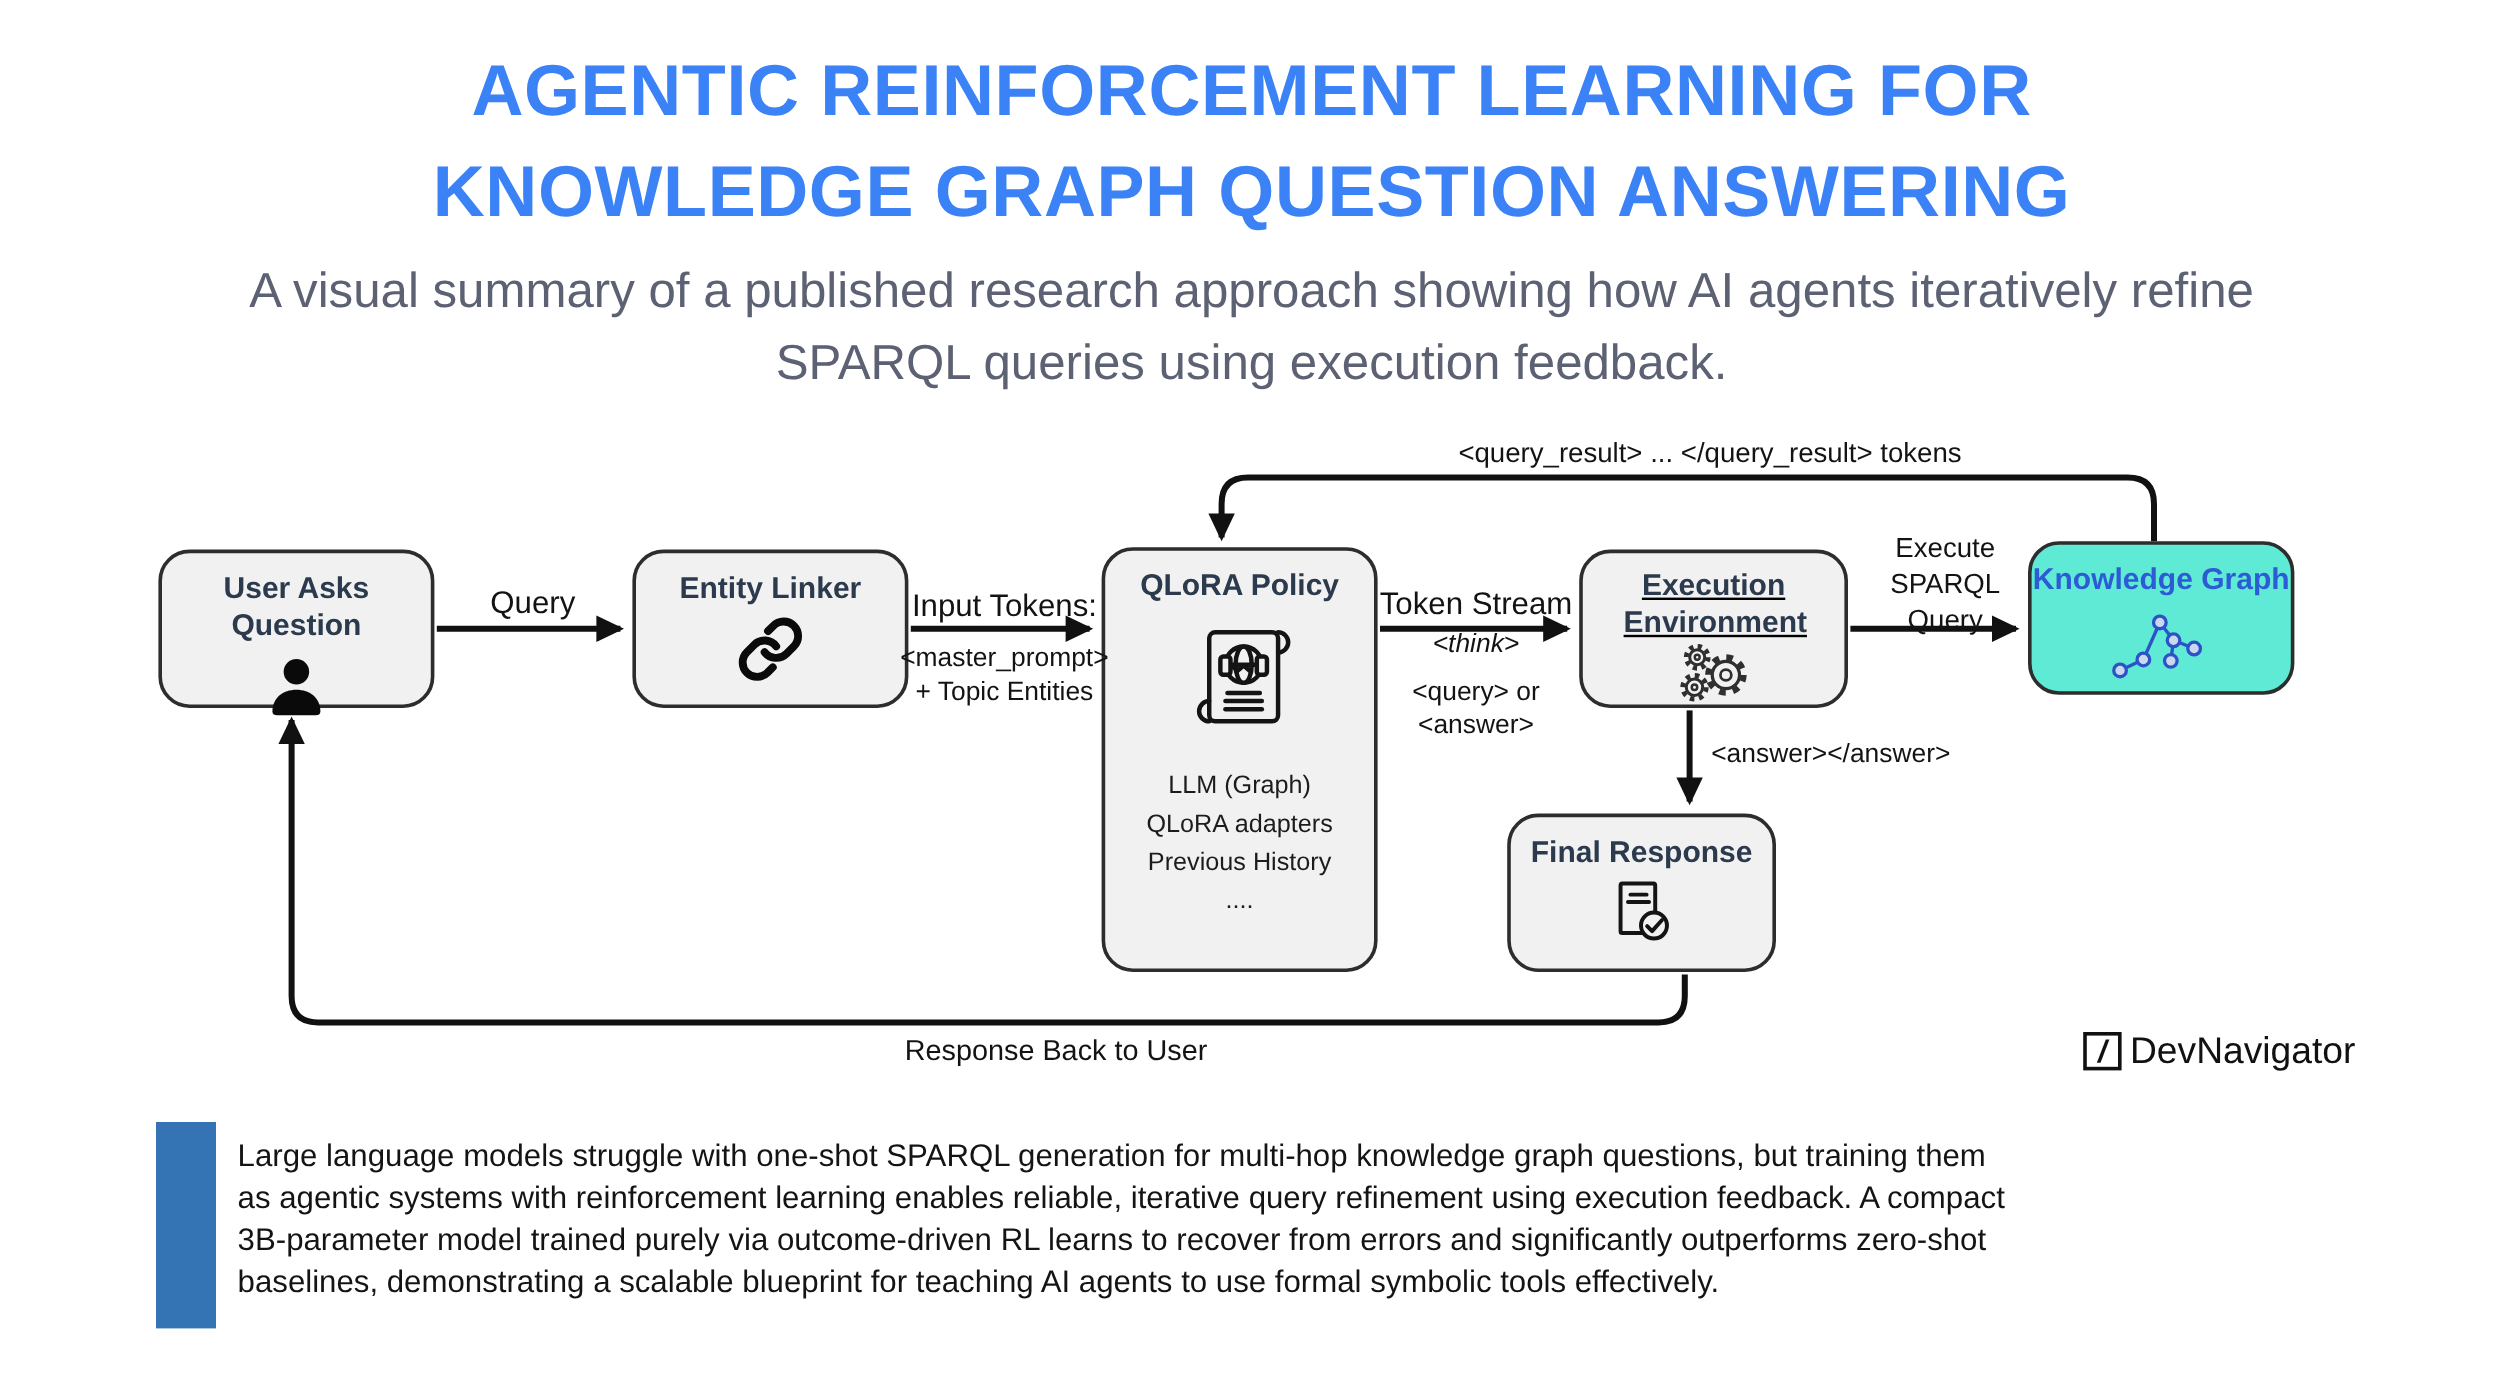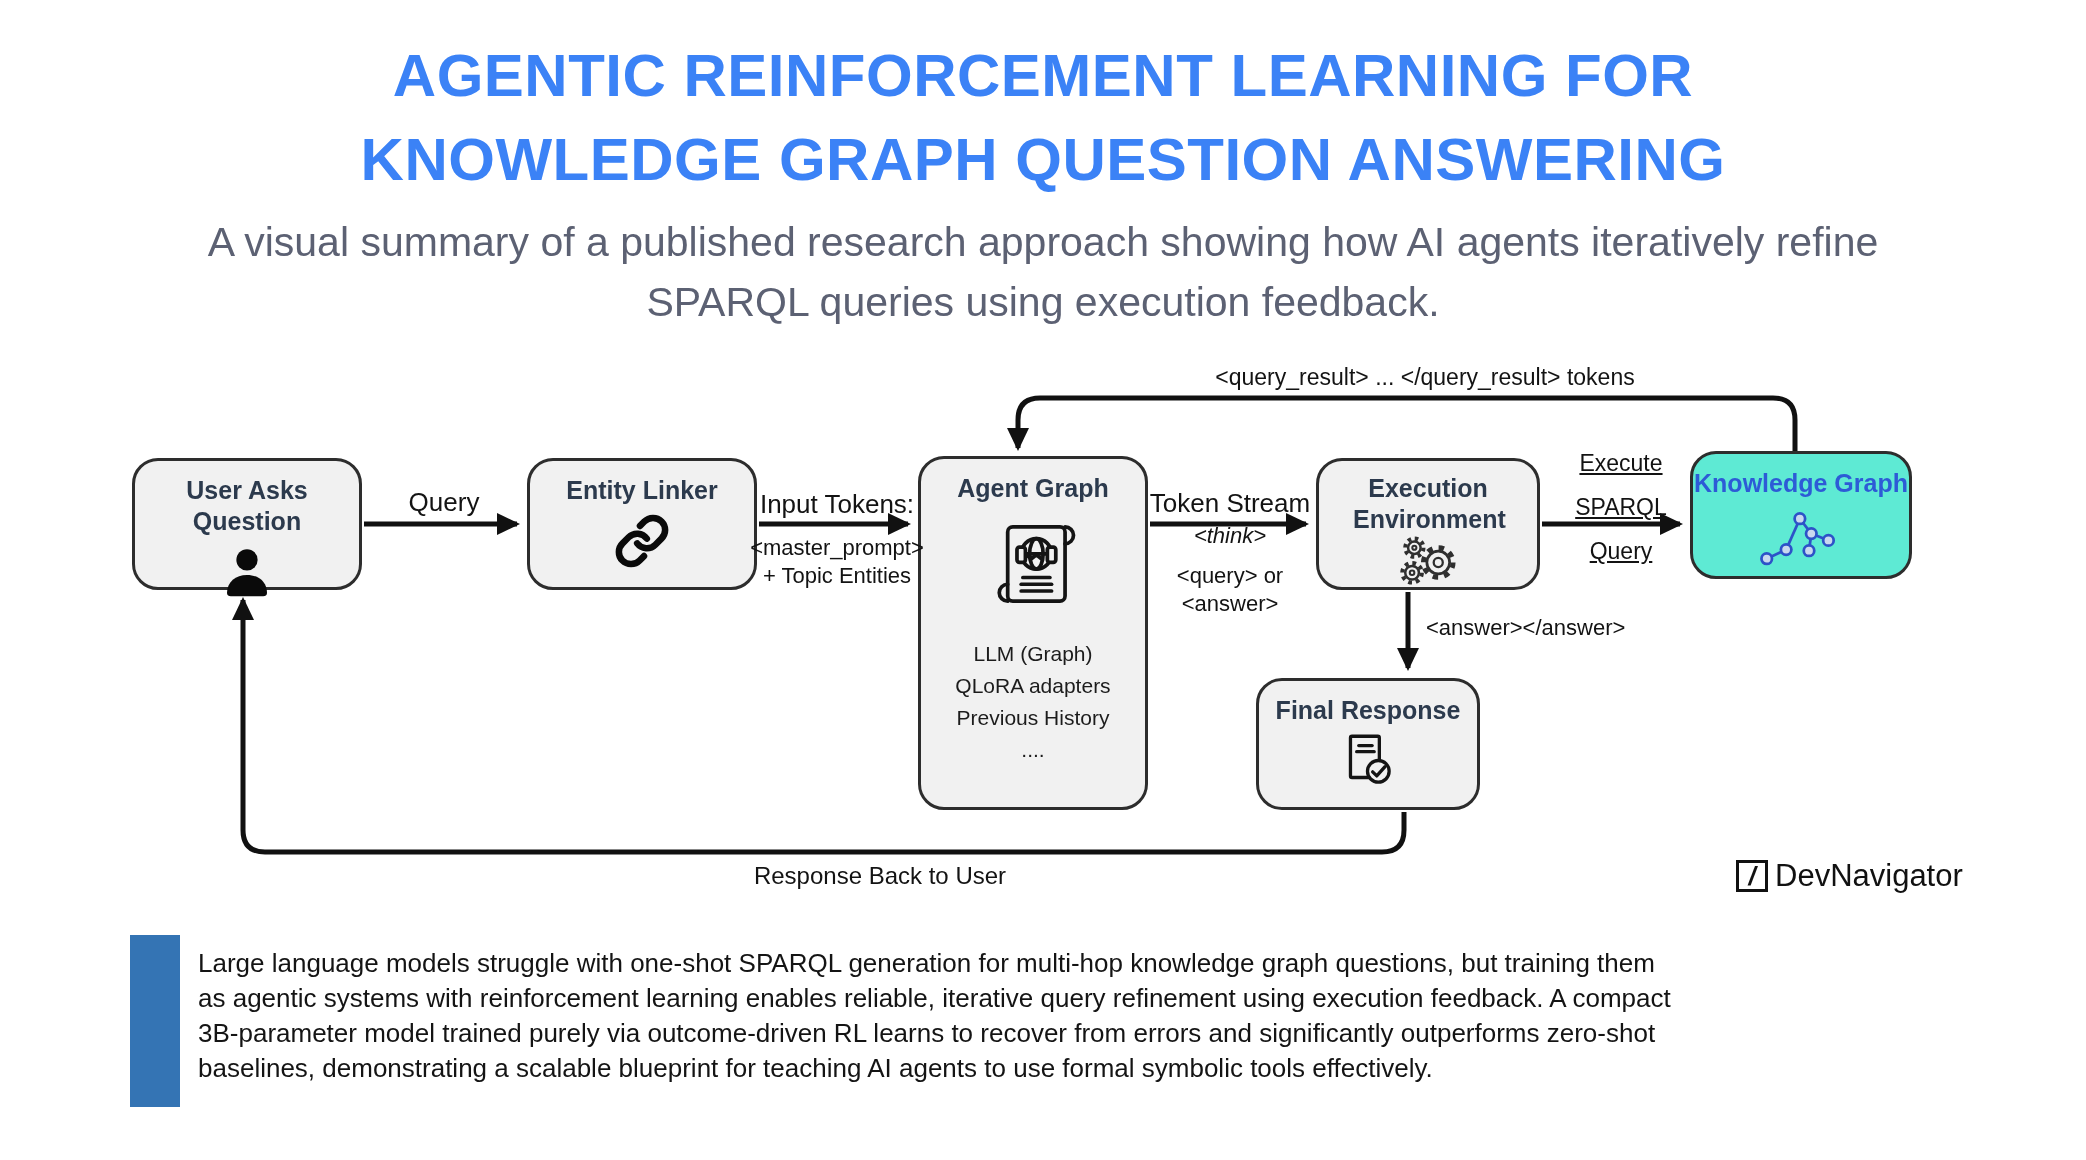--- a/index.html
+++ b/index.html
@@ -26,21 +26,21 @@
   }
   .node-title { font-weight:bold; font-size:25px; color:#2c3a4d; margin-top:14px; line-height:31px; }
   .node-icon { margin-top:6px; }
   .node.kg { background:#5eead4; }
   .node.kg .node-title { color:#2d5bd6; }
   .agent-lines { margin-top:16px; font-size:21px; line-height:32px; color:#1c1c1c; }
   
   .lbl { position:absolute; text-align:center; color:#131313; }
   .lbl-big { font-size:26px; }
   .lbl-tag { font-size:22px; line-height:28px; }
-  .lbl-exec { font-size:23px; line-height:44px;text-decoration:underline; }
+  .lbl-exec { font-size:23px; line-height:30px; }
   
   .brand { position:absolute; left:1736px; top:858px; display:flex; align-items:center; gap:7px; }
   .brand-box {
     width:32px; height:32px; border:3px solid #111; box-sizing:border-box;
     display:flex; align-items:center; justify-content:center;
     font-size:26px; font-style:italic; font-weight:bold; color:#111;
   }
   .brand-name { font-size:31px; color:#111; }
   
   .accent-bar { position:absolute; left:130px; top:935px; width:50px; height:172px; background:#3474b4; }
@@ -92,21 +92,21 @@
     <div class="node-title">User Asks Question</div>
     <div class="node-icon">
       <svg viewBox="0 0 48 48" width="60" height="60">
         <circle cx="24" cy="13.5" r="8.5" fill="#0a0a0a"></circle>
         <path d="M8 40 c0 -9 7 -14.5 16 -14.5 s16 5.5 16 14.5 c0 1.8 -1.4 2.5 -3 2.5 h-26 c-1.6 0 -3 -0.7 -3 -2.5 z" fill="#0a0a0a"></path>
       </svg>
     </div>
   </div>
 
   <div class="node" style="left:918px;top:456px;width:230px;height:354px;">
-    <div class="node-title">Agent Graph</div>
+    <div class="node-title">QLoRA Policy</div>
     <div class="node-icon">
       <svg viewBox="0 0 64 64" width="108" height="108" fill="none" stroke="#141414" stroke-width="2.2" stroke-linecap="round" stroke-linejoin="round">
         <rect x="17" y="10" width="34" height="44" rx="3"></rect>
         <path d="M51 10 a5 5 0 0 1 5 5 a5 5 0 0 1 -5 5"></path>
         <path d="M17 54 a5 5 0 0 1 -5 -5 a5 5 0 0 1 5 -5"></path>
         <circle cx="34" cy="26" r="9"></circle>
         <ellipse cx="34" cy="26" rx="4" ry="9"></ellipse>
         <line x1="25" y1="26" x2="43" y2="26"></line>
         <rect x="22.5" y="22" width="5" height="9" rx="1.5" fill="#f1f1f1"></rect>
         <rect x="40.5" y="22" width="5" height="9" rx="1.5" fill="#f1f1f1"></rect>
@@ -117,21 +117,21 @@
       </svg>
     </div>
     <div class="agent-lines">
       <div>LLM (Graph)</div>
       <div>QLoRA adapters</div>
       <div>Previous History</div>
       <div>....</div>
     </div>
   </div>
 
-  <div class="node" style="left:1316px;top:458px;width:224px;height:132px;">
+  <div class="node" style="left:1316px;top:458px;width:224px;height:132px;text-decoration:underline;">
     <div class="node-title" style="margin-top:12px;width:150px;margin-left:auto;margin-right:auto;">Execution Environment</div>
     <div class="node-icon" style="margin-top:0;">
       <svg viewBox="0 0 58 48" width="66" height="55" fill="none" stroke="#2f2f2f">
         <circle cx="17" cy="11" r="5.5" stroke-width="2.2"></circle>
         <circle cx="17" cy="11" r="8" stroke-width="3.6" stroke-dasharray="3.1 3.2"></circle>
         <circle cx="17" cy="11" r="1.8" stroke-width="1.8"></circle>
         <circle cx="15" cy="33" r="6" stroke-width="2.2"></circle>
         <circle cx="15" cy="33" r="8.6" stroke-width="3.6" stroke-dasharray="3.3 3.45"></circle>
         <circle cx="15" cy="33" r="2" stroke-width="1.8"></circle>
         <circle cx="38" cy="24" r="10" stroke-width="2.4"></circle>

